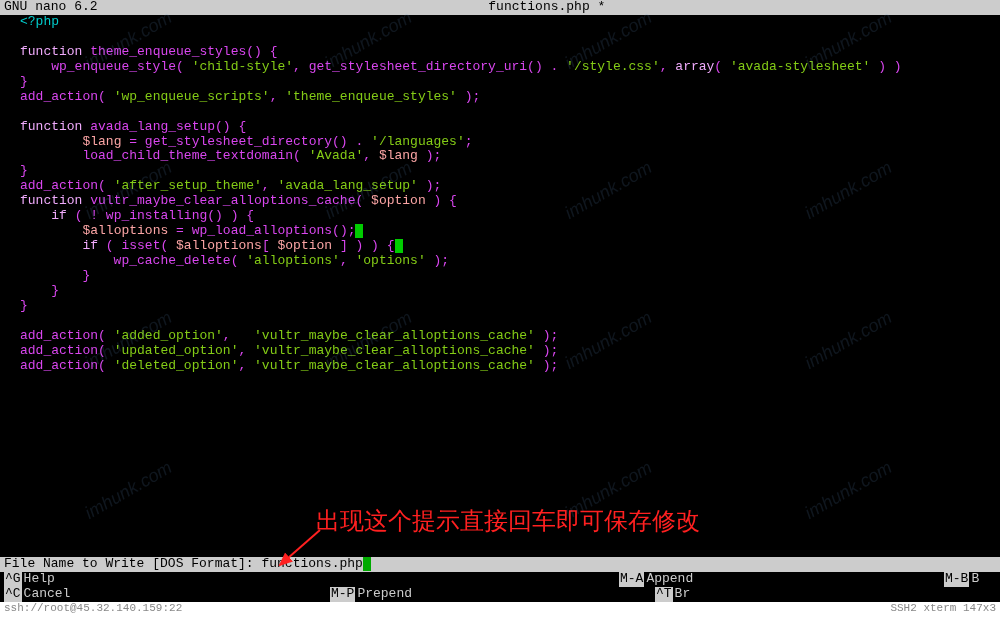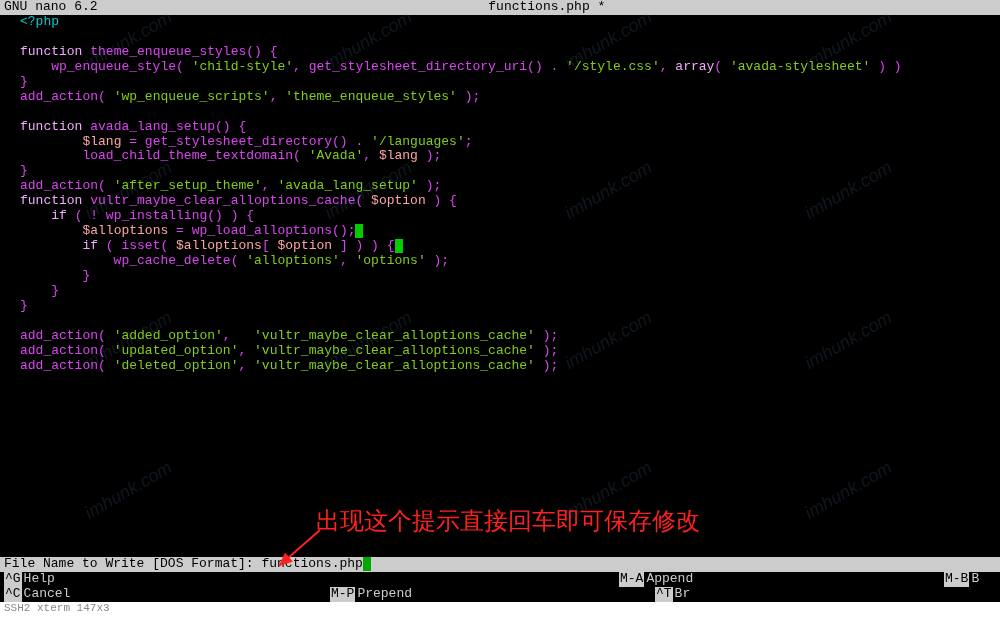--- a/index.html
+++ b/index.html
@@ -139,20 +139,21 @@
         <span>Prepend</span>
       </div>
       <div class="helpcell c3">
         <span class="key">^T</span>
         <span>Br</span>
       </div>
     </div>
   </div>
 
 <div class="statusbar">
+  <span>ssh://root@45.32.140.159:22</span>
   <span id="status-right">SSH2    xterm    147x3</span>
 </div>
 
 <svg class="arrow" width="60" height="60">
   <defs>
       <marker id="ah" markerWidth="8" markerHeight="8" refX="6" refY="3" orient="auto">
         <path d="M0,0 L7,3 L0,6 Z" fill="#ff2020"></path>
       </marker>
     </defs>
   <line x1="50" y1="10" x2="10" y2="45" stroke="#ff2020" stroke-width="2" marker-end="url(#ah)"></line>

